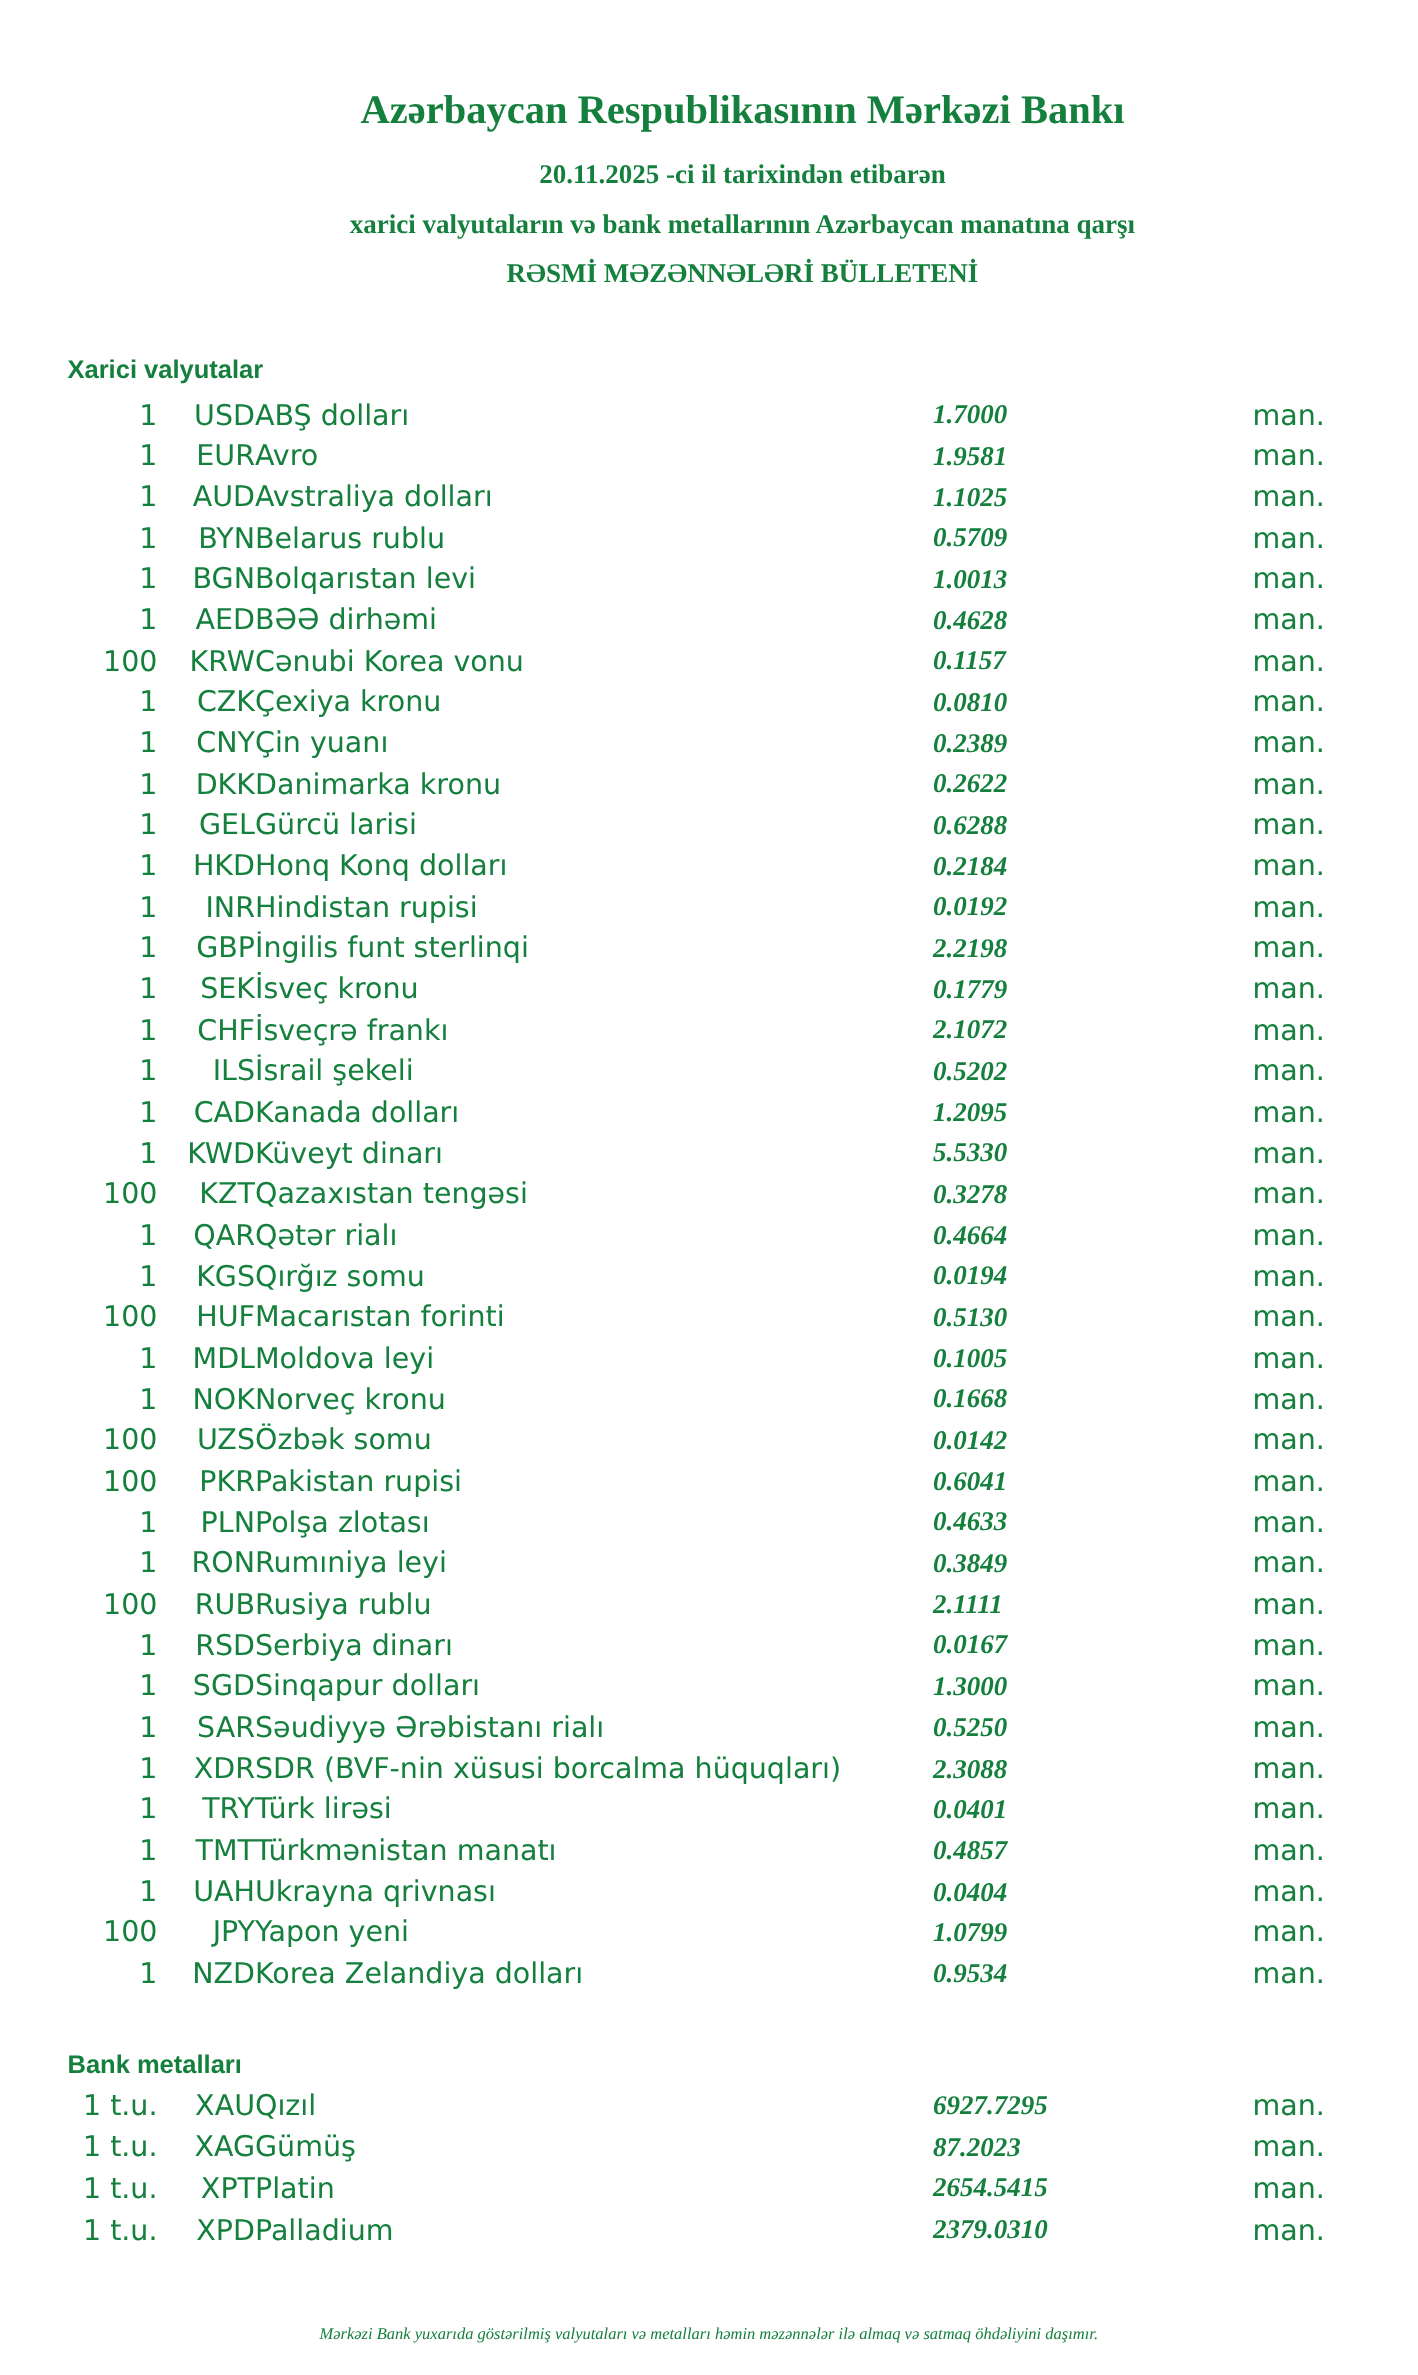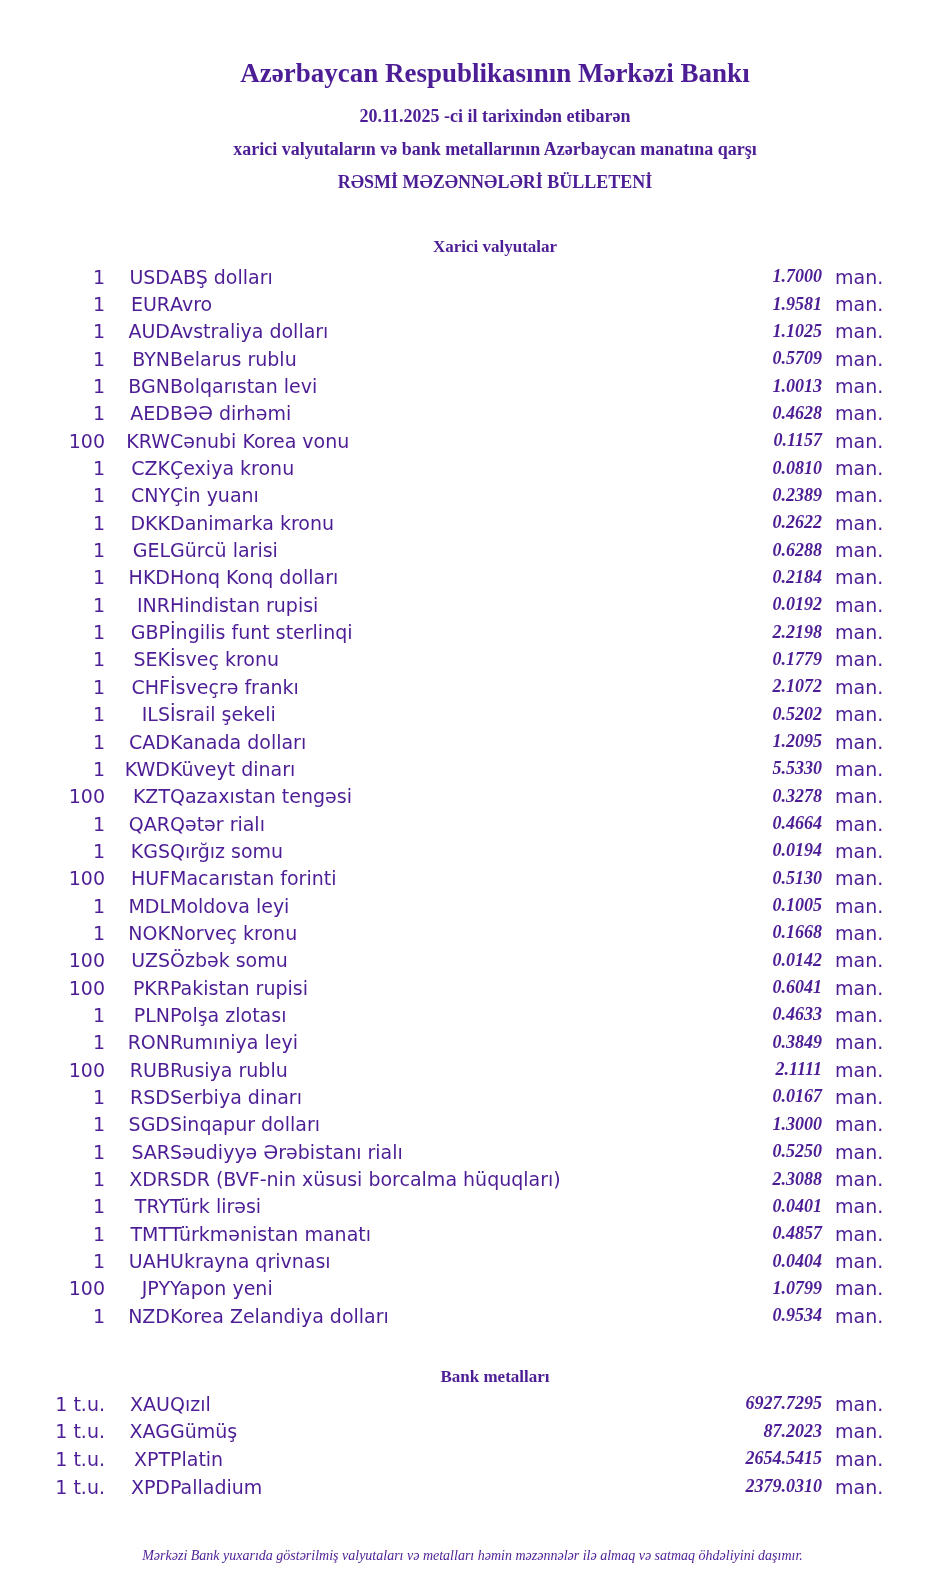--- a/index.html
+++ b/index.html
@@ -5,21 +5,21 @@
   html, body {
     margin: 0;
     padding: 0;
     background: #ffffff;
   }
   .page {
     position: relative;
     width: 945px;
     height: 1583px;
     background: #ffffff;
-    color: #4c1d95;
+    color: #15803d;
     overflow: hidden;
   }
 
   
   .header {
     position: absolute;
     top: 56px;
     left: 45px;
     width: 900px;
     text-align: center;
@@ -39,22 +39,21 @@
     margin-top: 9px;
   }
   .hline.first { margin-top: 14px; }
 
   
   .section-heading {
     position: absolute;
     left: 45px;
     width: 900px;
     margin: 0;
-    text-align: center;
-    font-family: Liberation Serif, serif;
+    font-family: Liberation Sans, sans-serif;
     font-weight: bold;
     font-size: 17px;
     line-height: 21px;
   }
   .currencies-heading { top: 236px; }
   .metals-heading { top: 1366px; }
 
   
   .table {
     position: absolute;
@@ -82,42 +81,41 @@
   .code {
     width: 65px;
     text-align: right;
   }
   .cname {
     flex: 1;
     overflow: hidden;
   }
   .rate {
     width: 200px;
-    text-align: right;
     font-family: "Liberation Serif", serif;
     font-style: italic;
     font-weight: bold;
     font-size: 18px;
   }
   .unit {
     width: 55px;
     margin-left: 13px;
     text-align: left;
   }
 
   
   .footer {
     position: absolute;
     top: 1545px;
     left: 0;
     width: 945px;
     text-align: center;
     font-family: "Liberation Serif", serif;
     font-style: italic;
-    font-size: 14px;
+    font-size: 11px;
     line-height: 22px;
   }
 </style>
 </head>
 <body>
 
 <div class="page">
 
   <header class="header">
     <h1>Azərbaycan Respublikasının Mərkəzi Bankı</h1>

